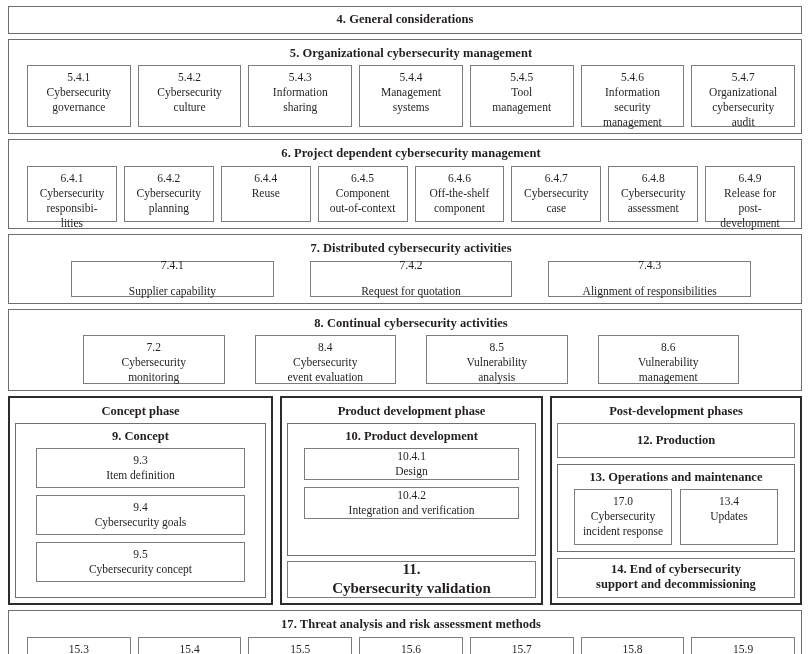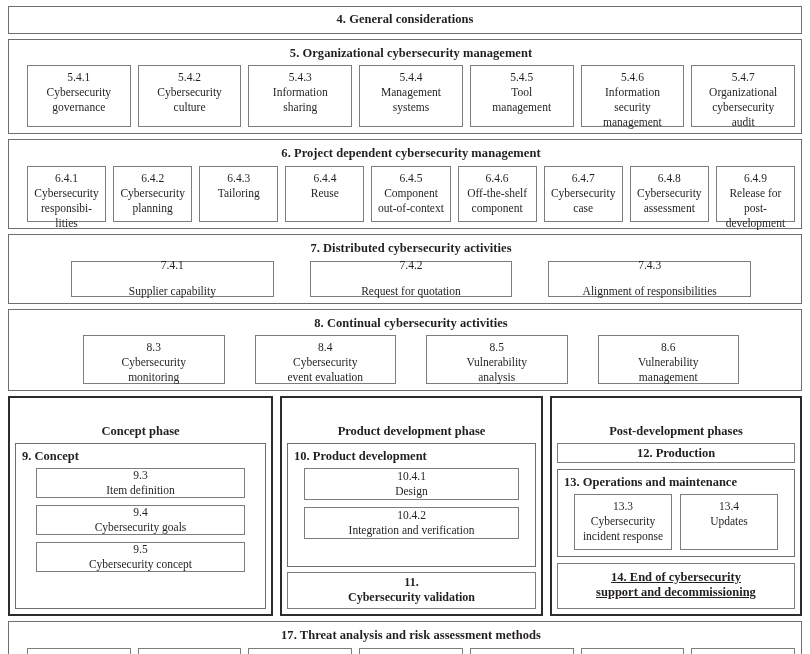--- a/index.html
+++ b/index.html
@@ -103,95 +103,94 @@
     padding: 4px 5px 5px 5px;
     display: flex;
     flex-direction: column;
   }
   .phase-title {
     text-align: center;
     font-weight: bold;
     font-size: 12.5px;
     line-height: 1.2;
     padding: 2px 0 4px 0;
-    margin-top: 20px;
   }
   .phase.col-concept { width: 265px; }
   .phase.col-product { width: 263px; }
   .phase.col-post    { flex: 1 1 auto; }
 
   .inner-clause {
     box-sizing: border-box;
     border: 1.6px solid #6e6e6e;
     background: #fff;
     padding: 3px 6px 6px 6px;
     display: flex;
     flex-direction: column;
     flex: 1 1 auto;
   }
   .inner-title {
+    text-align: center;
     font-weight: bold;
     font-size: 12.5px;
     line-height: 1.2;
     padding: 2px 0 4px 0;
   }
   .stack {
     display: flex;
     flex-direction: column;
     gap: 7px;
     flex: 1 1 auto;
     justify-content: flex-start;
   }
   .stack.pad-h { padding: 0 14px; }
   .stack.pad-h-sm { padding: 0 10px; }
 
-  .leaf.two-line { height: 30px; justify-content: center; }
+  .leaf.two-line { height: 40px; justify-content: center; }
   .leaf.band-bold-tall {
     height: 37px;
     font-weight: bold;
-    font-size: 12px;
+    font-size: 15px;
     justify-content: center;
     line-height: 1.25;
   }
   .leaf.prod-box { height: 32px; justify-content: center; }
 
   .col-post .post-stack {
     display: flex;
     flex-direction: column;
     gap: 6px;
     flex: 1 1 auto;
   }
   .leaf.prod-title {
-    height: 20px;
+    height: 35px;
     font-weight: bold;
     font-size: 12.5px;
     justify-content: center;
   }
   .ops-clause {
     box-sizing: border-box;
     border: 1.6px solid #6e6e6e;
     padding: 3px 6px 6px 6px;
     display: flex;
     flex-direction: column;
     flex: 1 1 auto;
   }
   .ops-row {
     display: flex;
     gap: 8px;
     padding: 0 10px;
     flex: 1 1 auto;
   }
   .ops-row > .leaf { flex: 1 1 0; }
   .leaf.end-box {
-    height: 46px;
+    height: 40px;
     font-weight: bold;
     font-size: 12.5px;
     justify-content: center;
     line-height: 1.25;
-    text-decoration: underline;
   }
 </style>
 </head>
 <body>
 
 <div id="diagram">
 
   <div class="section title-only">
     <div class="sec-title">4. General considerations</div>
   </div>
@@ -247,24 +246,20 @@
         <span class="lbl">Cybersecurity
 responsibi-
 lities</span>
       </div>
       <div class="leaf">
         <span class="num">6.4.2</span>
         <span class="lbl">Cybersecurity
 planning</span>
       </div>
       <div class="leaf">
-        <span class="num">6.4.3</span>
-        <span class="lbl">Tailoring</span>
-      </div>
-      <div class="leaf">
         <span class="num">6.4.4</span>
         <span class="lbl">Reuse</span>
       </div>
       <div class="leaf">
         <span class="num">6.4.5</span>
         <span class="lbl">Component
 out-of-context</span>
       </div>
       <div class="leaf">
         <span class="num">6.4.6</span>
@@ -305,21 +300,21 @@
         <span class="num">7.4.3</span>
         <span class="lbl">Alignment of responsibilities</span>
       </div>
     </div>
   </div>
 
   <div class="section">
     <div class="sec-title">8. Continual cybersecurity activities</div>
     <div class="box-row row-8">
       <div class="leaf">
-        <span class="num">8.3</span>
+        <span class="num">7.2</span>
         <span class="lbl">Cybersecurity
 monitoring</span>
       </div>
       <div class="leaf">
         <span class="num">8.4</span>
         <span class="lbl">Cybersecurity
 event evaluation</span>
       </div>
       <div class="leaf">
         <span class="num">8.5</span>
@@ -381,21 +376,21 @@
     <div class="phase col-post">
       <div class="phase-title">Post-development phases</div>
       <div class="post-stack">
         <div class="leaf prod-title">
           <span class="lbl">12. Production</span>
         </div>
         <div class="ops-clause">
           <div class="inner-title">13. Operations and maintenance</div>
           <div class="ops-row">
             <div class="leaf">
-              <span class="num">13.3</span>
+              <span class="num">17.0</span>
               <span class="lbl">Cybersecurity
 incident response</span>
             </div>
             <div class="leaf">
               <span class="num">13.4</span>
               <span class="lbl">Updates</span>
             </div>
           </div>
         </div>
         <div class="leaf end-box">

